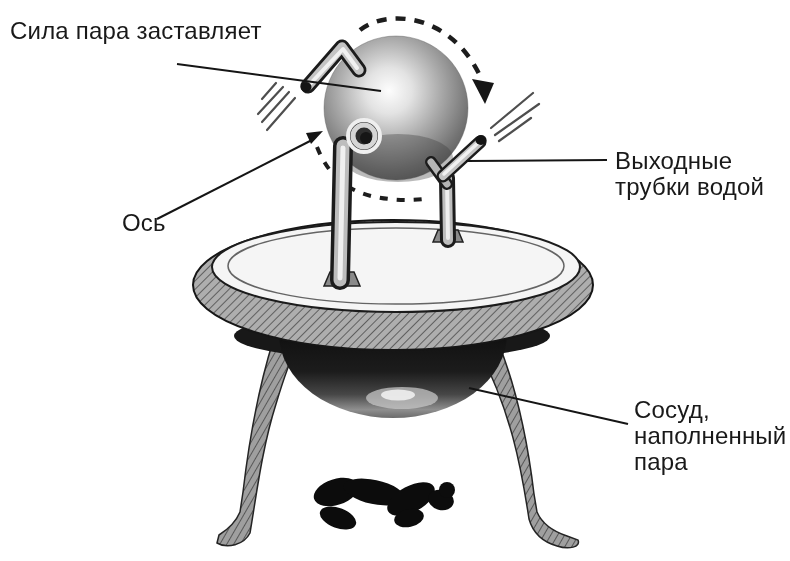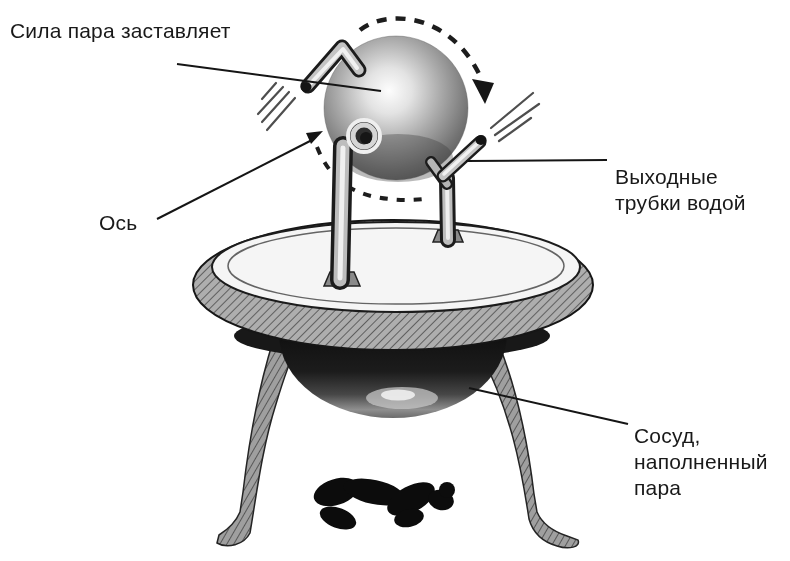--- a/index.html
+++ b/index.html
@@ -3,27 +3,27 @@
 <meta charset="utf-8">
 <style>
   html,body { margin:0; padding:0; background:#ffffff; }
   .stage {
     position:relative; width:790px; height:561px;
     background:#ffffff; overflow:hidden;
     font-family:"Liberation Sans", sans-serif;
   }
   .stage svg { position:absolute; left:0; top:0; }
   .lbl {
-    position:absolute; color:#191919; font-size:21px; line-height:25px;
+    position:absolute; color:#191919; font-size:24px; line-height:25px;
     white-space:nowrap; letter-spacing:0.2px;
   }
   .lbl-steam   { left:10px;  top:18px; }
-  .lbl-axis    { left:99px; top:210px; }
-  .lbl-outlet  { left:615px; top:164px; line-height:26px; }
-  .lbl-vessel  { left:634px; top:423px; line-height:26px; }
+  .lbl-axis    { left:122px; top:210px; }
+  .lbl-outlet  { left:615px; top:148px; line-height:26px; }
+  .lbl-vessel  { left:634px; top:397px; line-height:26px; }
 </style>
 </head>
 <body>
 
 <div class="stage">
 
   <svg width="790" height="561" viewBox="0 0 790 561">
     <defs>
       <radialGradient id="sphereG" cx="0.45" cy="0.38" r="0.8">
         <stop offset="0" stop-color="#fdfdfd"></stop>

